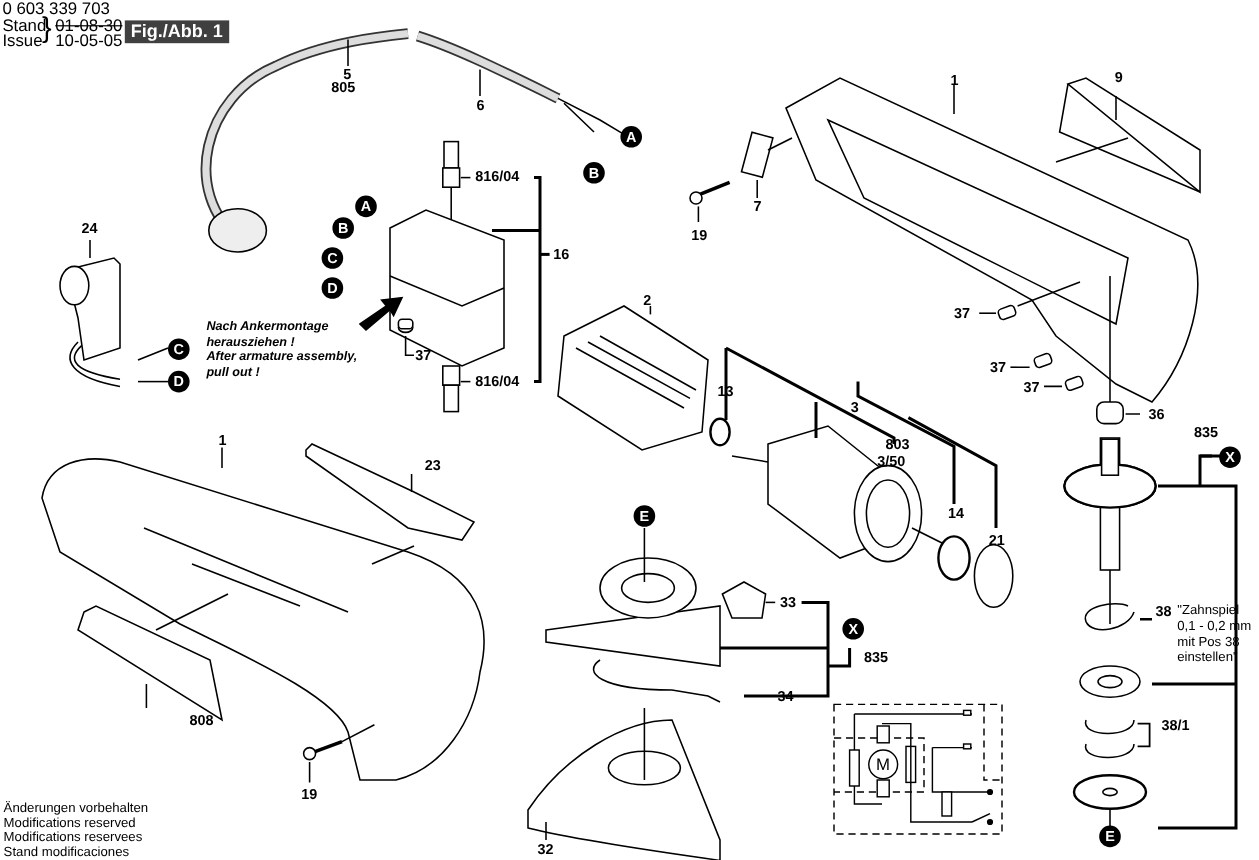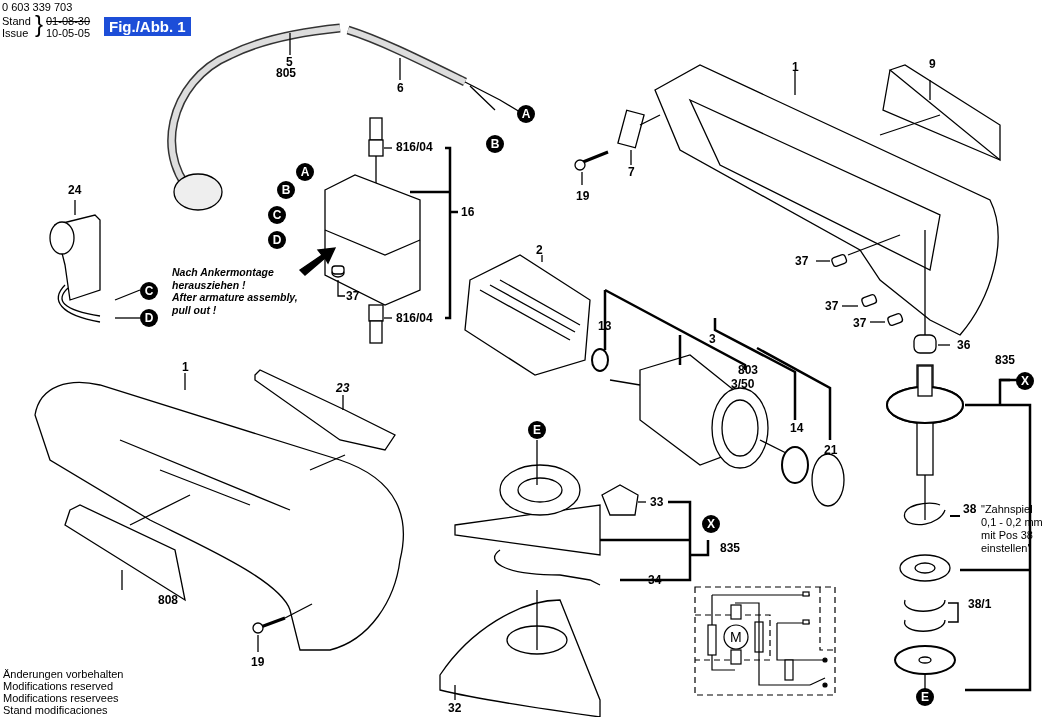--- a/index.html
+++ b/index.html
@@ -1,19 +1,19 @@
 <!DOCTYPE html>
 <html><head>
 <meta charset="utf-8">
 <style>
   html,body{margin:0;padding:0;background:#fff;}
   body{width:1049px;height:717px;position:relative;overflow:hidden;font-family:"Liberation Sans",sans-serif;color:#000;}
   .abs{position:absolute;}
-  .hdr{font-size:11px;line-height:12px;}
-  .fig{background:#1d4ed8;color:#fff;font-weight:bold;font-size:15px;padding:1px 5px;}
+  .hdr{font-size:14px;line-height:12px;}
+  .fig{background:#404040;color:#fff;font-weight:bold;font-size:15px;padding:1px 5px;}
   .lbl{position:absolute;font-weight:bold;font-size:12px;line-height:12px;white-space:nowrap;}
   .note{position:absolute;font-weight:bold;font-size:10.5px;line-height:12.5px;}
   .foot{position:absolute;font-size:11px;line-height:12px;}
   .bullet{position:absolute;width:18px;height:18px;border-radius:50%;background:#000;color:#fff;font-weight:bold;font-size:12px;line-height:18px;text-align:center;}
   .strike{text-decoration:line-through;}
   svg{position:absolute;left:0;top:0;}
   .side{position:absolute;font-size:11px;line-height:13px;}
 </style>
 </head>
 <body>
@@ -217,21 +217,21 @@
 <div class="lbl" style="left:628px;top:166px;">7</div>
 <div class="lbl" style="left:576px;top:190px;">19</div>
 <div class="lbl" style="left:795px;top:255px;">37</div>
 <div class="lbl" style="left:825px;top:300px;">37</div>
 <div class="lbl" style="left:853px;top:317px;">37</div>
 <div class="lbl" style="left:957px;top:339px;">36</div>
 <div class="lbl" style="left:995px;top:354px;">835</div>
 <div class="lbl" style="left:963px;top:503px;">38</div>
 <div class="lbl" style="left:968px;top:598px;">38/1</div>
 <div class="lbl" style="left:182px;top:361px;">1</div>
-<div class="lbl" style="left:336px;top:382px;font-style:italic;">23</div>
+<div class="lbl" style="left:354px;top:382px;">23</div>
 <div class="lbl" style="left:111px;top:594px;padding-left:47px;">808</div>
 <div class="lbl" style="left:251px;top:656px;">19</div>
 <div class="lbl" style="left:650px;top:496px;">33</div>
 <div class="lbl" style="left:648px;top:574px;">34</div>
 <div class="lbl" style="left:720px;top:542px;">835</div>
 <div class="lbl" style="left:448px;top:702px;">32</div>
 
 <div class="bullet" style="left:517px;top:105px;">A</div>
 <div class="bullet" style="left:486px;top:135px;">B</div>
 <div class="bullet" style="left:296px;top:163px;">A</div>

